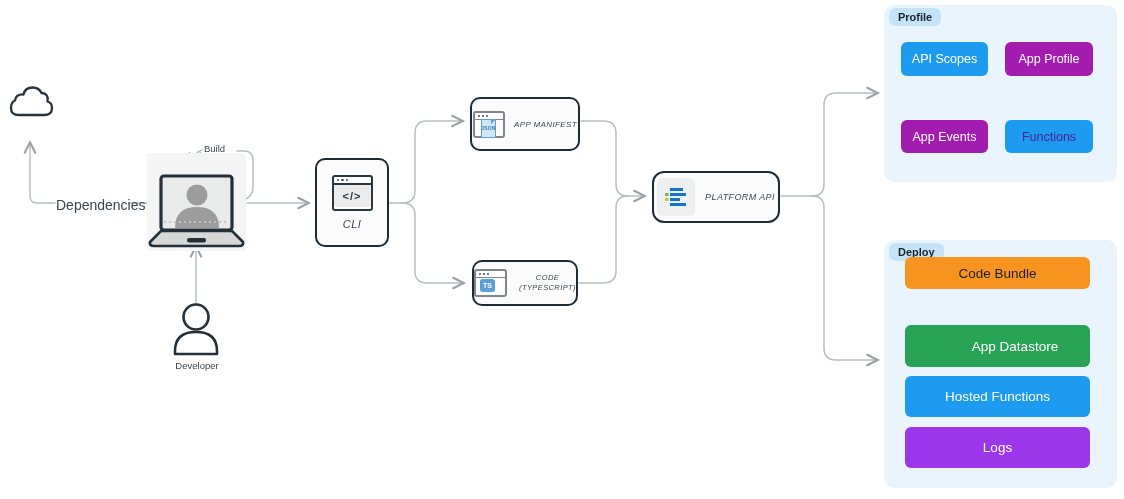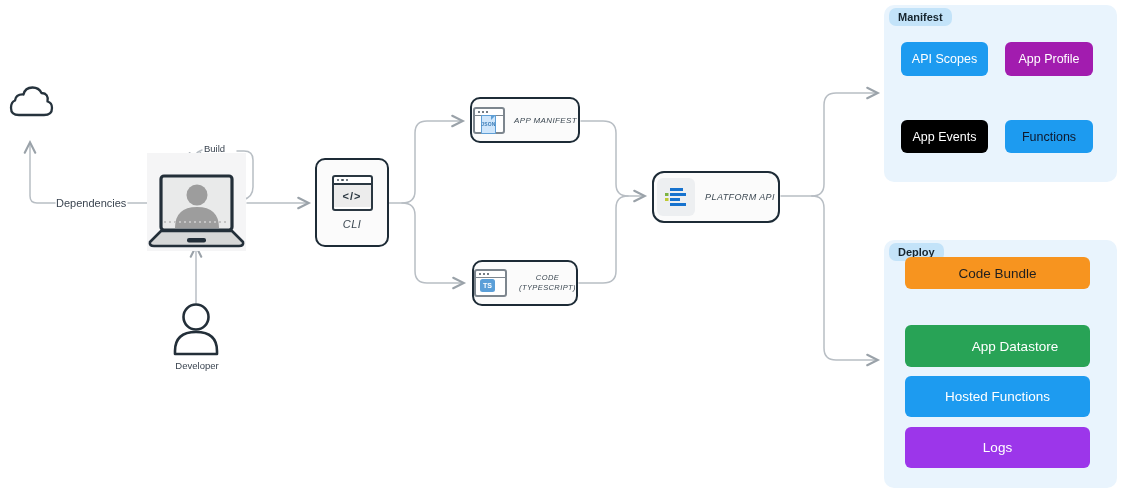--- a/index.html
+++ b/index.html
@@ -28,21 +28,21 @@
 
   
   #cli-node { left:315px; top:158px; width:74px; height:89px; flex-direction:column; gap:7px; }
   #cli-icon { width:41px; height:36px; border:2px solid #2a3741; }
   #cli-icon .winbar { height:8px; border-bottom:2px solid #2a3741; }
   #cli-icon .winbody { height:22px; background:#ececec; display:flex; align-items:center; justify-content:center;
                        font-weight:bold; font-size:11px; color:#2a3741; letter-spacing:1px; }
   #cli-node .node-label { font-size:11px; }
 
   
-  #manifest-node { left:470px; top:97px; width:110px; height:46px; gap:9px; }
+  #manifest-node { left:470px; top:97px; width:110px; height:54px; gap:9px; }
   #json-icon { width:32px; height:27px; border:2px solid #7d868e; }
   #json-icon .winbar { height:7px; border-bottom:1.5px solid #7d868e; }
   #json-icon .dot { width:2px; height:2px; }
   .json-file { position:absolute; left:6px; top:6px; width:15px; height:19px;
                background:#cfe6fb; border:1.5px solid #5f9fd6; border-radius:1px;
                font-size:5px; color:#3f7fb8; display:flex; align-items:center; justify-content:center;
                font-weight:bold; letter-spacing:.2px; }
   .json-fold { position:absolute; right:-1px; top:-1px; width:0; height:0;
                border-left:5px solid #5f9fd6; border-bottom:5px solid transparent; }
   #manifest-node .node-label { font-size:8px; }
@@ -77,21 +77,21 @@
   .m-b1 { left:121px; top:37px;  width:88px; height:34px; }
   .m-b2 { left:17px;  top:115px; width:87px; height:33px; }
   .m-b3 { left:121px; top:115px; width:88px; height:33px; }
 
   .d-b0 { left:21px; top:17px;  width:185px; height:32px; }
   .d-b1 { left:21px; top:85px;  width:185px; height:42px;padding-left:35px; }
   .d-b2 { left:21px; top:136px; width:185px; height:41px; }
   .d-b3 { left:21px; top:187px; width:185px; height:41px; }
 
   
-  #lbl-dependencies { left:56px; top:197px; width:70px; text-align:center; font-size:11px; }
+  #lbl-dependencies { left:56px; top:197px; width:70px; text-align:center; font-size:14px; }
   #lbl-build { left:204px; top:143px; font-size:9.5px; }
   #lbl-developer { left:167px; top:360px; width:60px; text-align:center; font-size:9.5px; }
 </style>
 </head>
 <body>
 
 <div id="canvas">
 
   <svg id="wires" viewBox="0 0 1124 499">
     <defs>
@@ -198,25 +198,25 @@
         <rect x="5" y="6" width="16" height="3" fill="#1672ce"></rect>
         <rect x="0" y="11" width="3.5" height="3" fill="#c0ca33"></rect>
         <rect x="5" y="11" width="10" height="3" fill="#1672ce"></rect>
         <rect x="5" y="16" width="16" height="3" fill="#1672ce"></rect>
       </svg>
     </div>
     <div class="node-label">PLATFORM API</div>
   </div>
 
   <div class="abs panel" id="panel-manifest">
-    <div class="badge">Manifest</div>
+    <div class="badge">Profile</div>
     <div class="chip m-b0" style="background-color: rgb(29, 155, 240); color: rgb(255, 255, 255);">API Scopes</div>
     <div class="chip m-b1" style="background-color: #a21caf; color: rgb(255, 255, 255);">App Profile</div>
-    <div class="chip m-b2" style="background-color: #000000; color: rgb(255, 255, 255);">App Events</div>
-    <div class="chip m-b3" style="background-color: rgb(29, 155, 240); color: #0f172a;">Functions</div>
+    <div class="chip m-b2" style="background-color: #a21caf; color: rgb(255, 255, 255);">App Events</div>
+    <div class="chip m-b3" style="background-color: rgb(29, 155, 240); color: #4c1d95;">Functions</div>
   </div>
 
   <div class="abs panel" id="panel-deploy">
     <div class="badge">Deploy</div>
     <div class="chip chip-lg d-b0" style="background-color: rgb(247, 148, 31); color: rgb(31, 31, 31);">Code Bundle</div>
     <div class="chip chip-lg d-b1" style="background-color: rgb(40, 163, 86); color: rgb(255, 255, 255);">App Datastore</div>
     <div class="chip chip-lg d-b2" style="background-color: rgb(29, 155, 240); color: rgb(255, 255, 255);">Hosted Functions</div>
     <div class="chip chip-lg d-b3" style="background-color: rgb(156, 54, 234); color: rgb(255, 255, 255);">Logs</div>
   </div>
 

